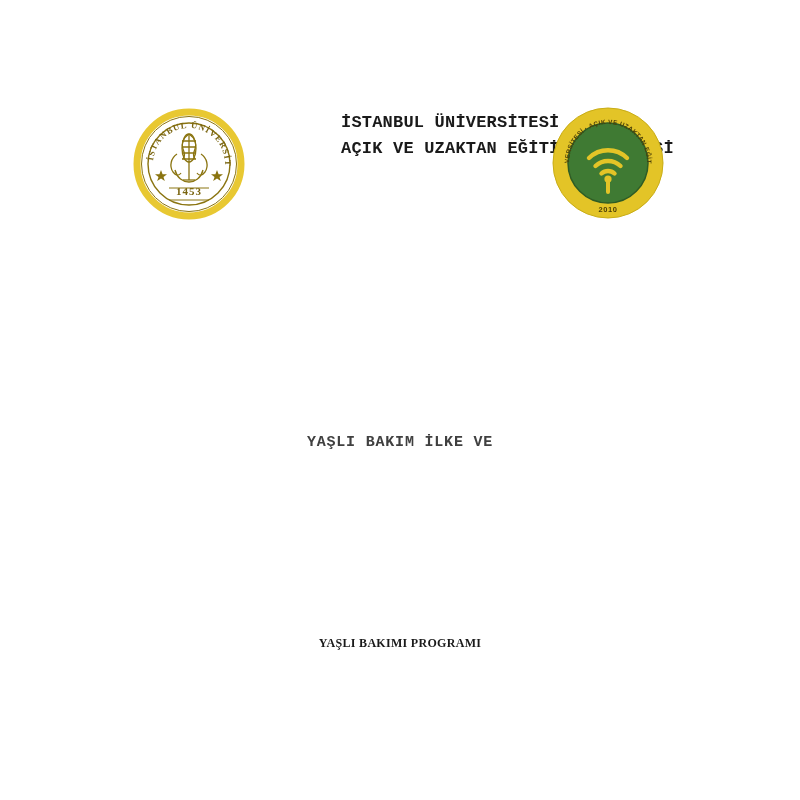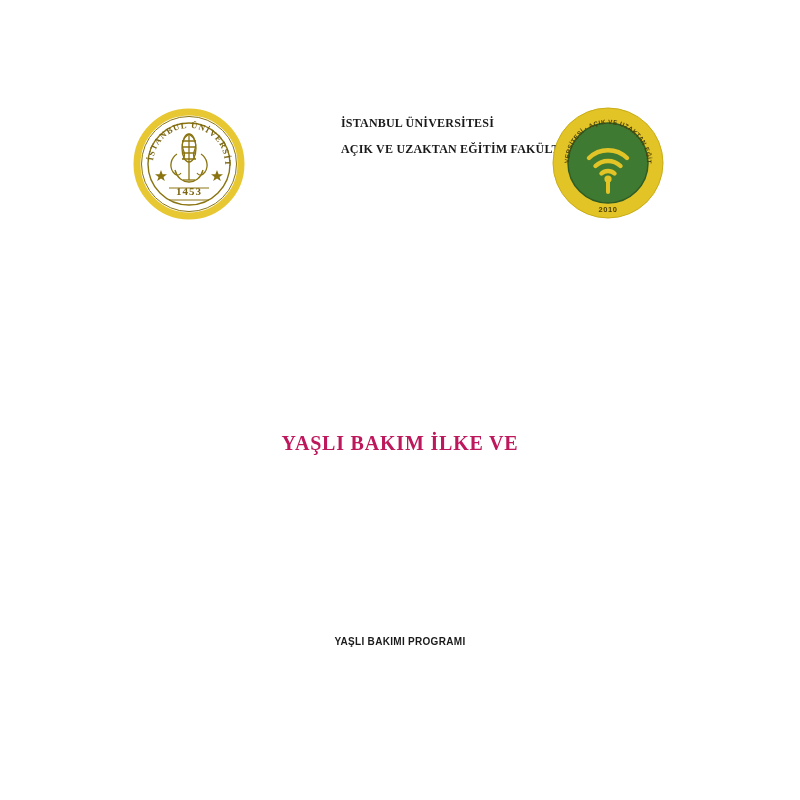--- a/index.html
+++ b/index.html
@@ -38,23 +38,23 @@
     height: 112px;
   }
 
   .header-text {
     position: absolute;
     left: 341px;
     top: 62px;
     width: 260px;
   }
   .header-line {
-    font-family: Liberation Serif, serif;
+    font-family: Liberation Mono, monospace;
     font-weight: bold;
-    font-size: 12px;
+    font-size: 17px;
     letter-spacing: 0.2px;
     color: #1a1a1a;
     line-height: 26px;
     white-space: nowrap;
   }
 
   .auzef-seal {
     position: absolute;
     left: 551px;
     top: 58px;
@@ -64,40 +64,40 @@
 
   
   .title-block {
     position: absolute;
     top: 412px;
     left: 0;
     width: 800px;
     text-align: center;
   }
   .title-line {
-    font-family: Liberation Serif, serif;
+    font-family: Liberation Mono, monospace;
     font-weight: bold;
-    font-size: 20px;
+    font-size: 15px;
     letter-spacing: 0.8px;
-    color: #be185d;
+    color: #404040;
     line-height: 62px;
   }
 
   
   .program-block {
     position: absolute;
     top: 636px;
     left: 0;
     width: 800px;
     text-align: center;
   }
   .program-line {
-    font-family: Liberation Sans, sans-serif;
+    font-family: Liberation Serif, serif;
     font-weight: bold;
-    font-size: 10px;
+    font-size: 12px;
     letter-spacing: 0.3px;
     color: #1a1a1a;
   }
 </style>
 </head>
 <body>
 
 <div class="page">
 
   <div class="header">

